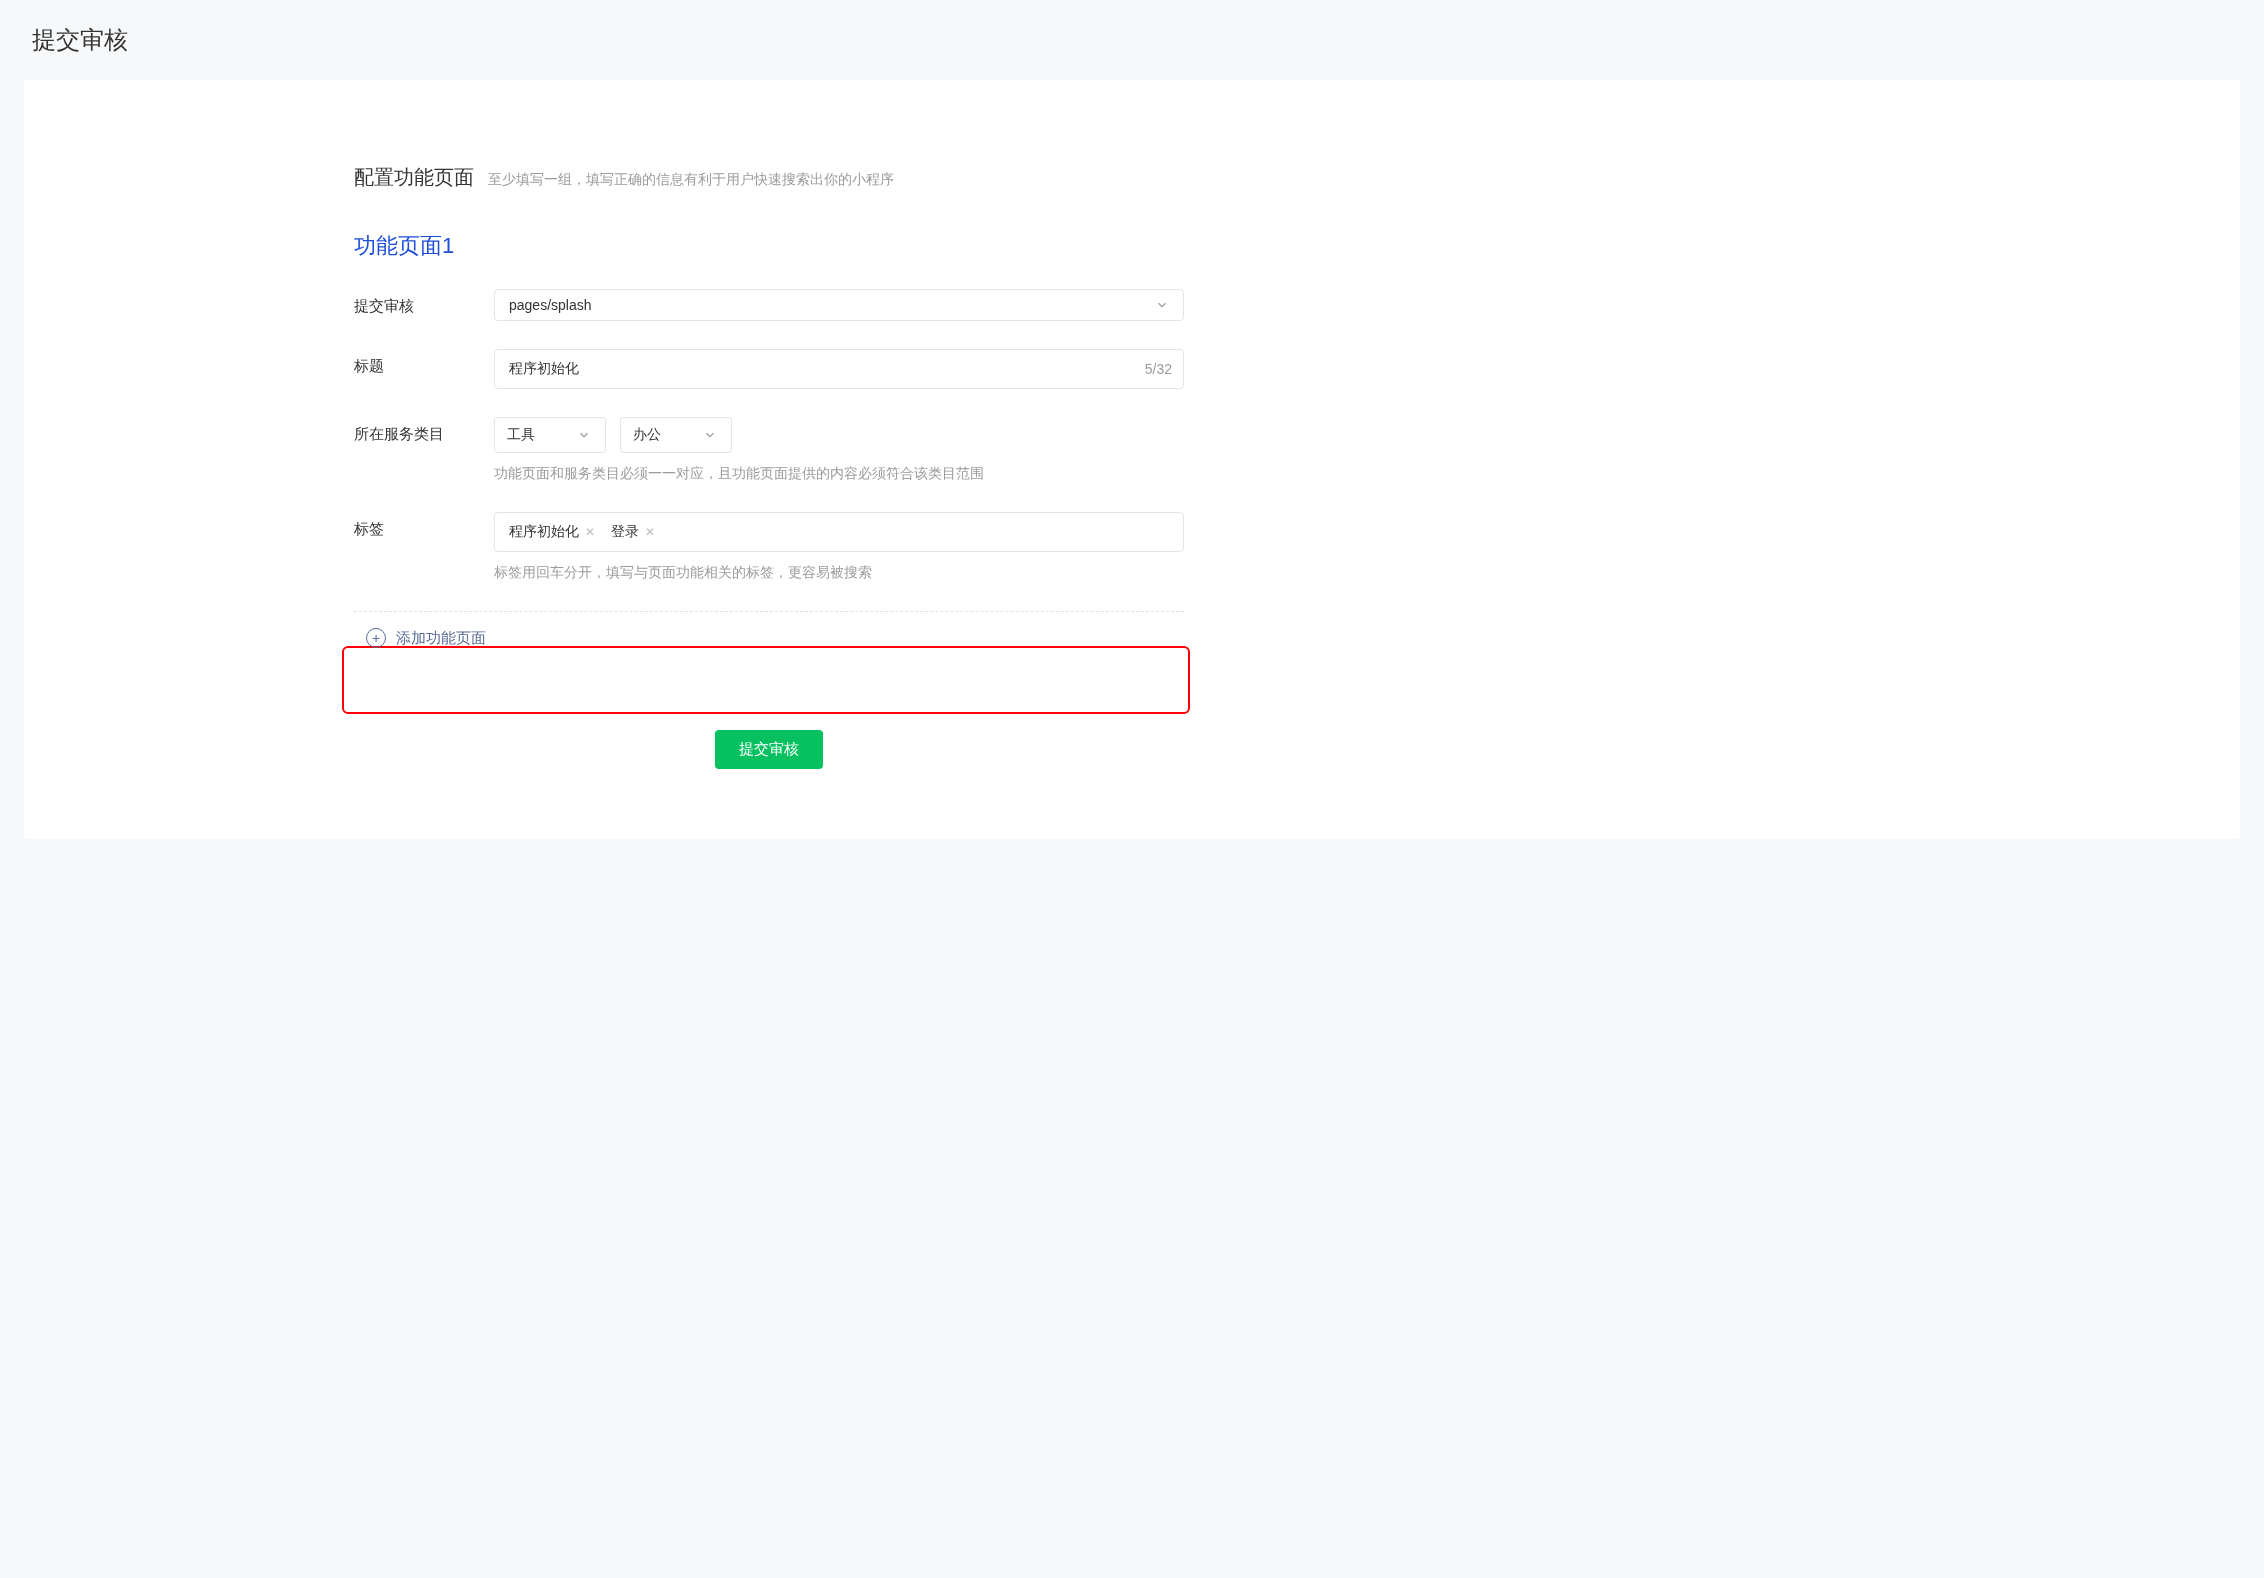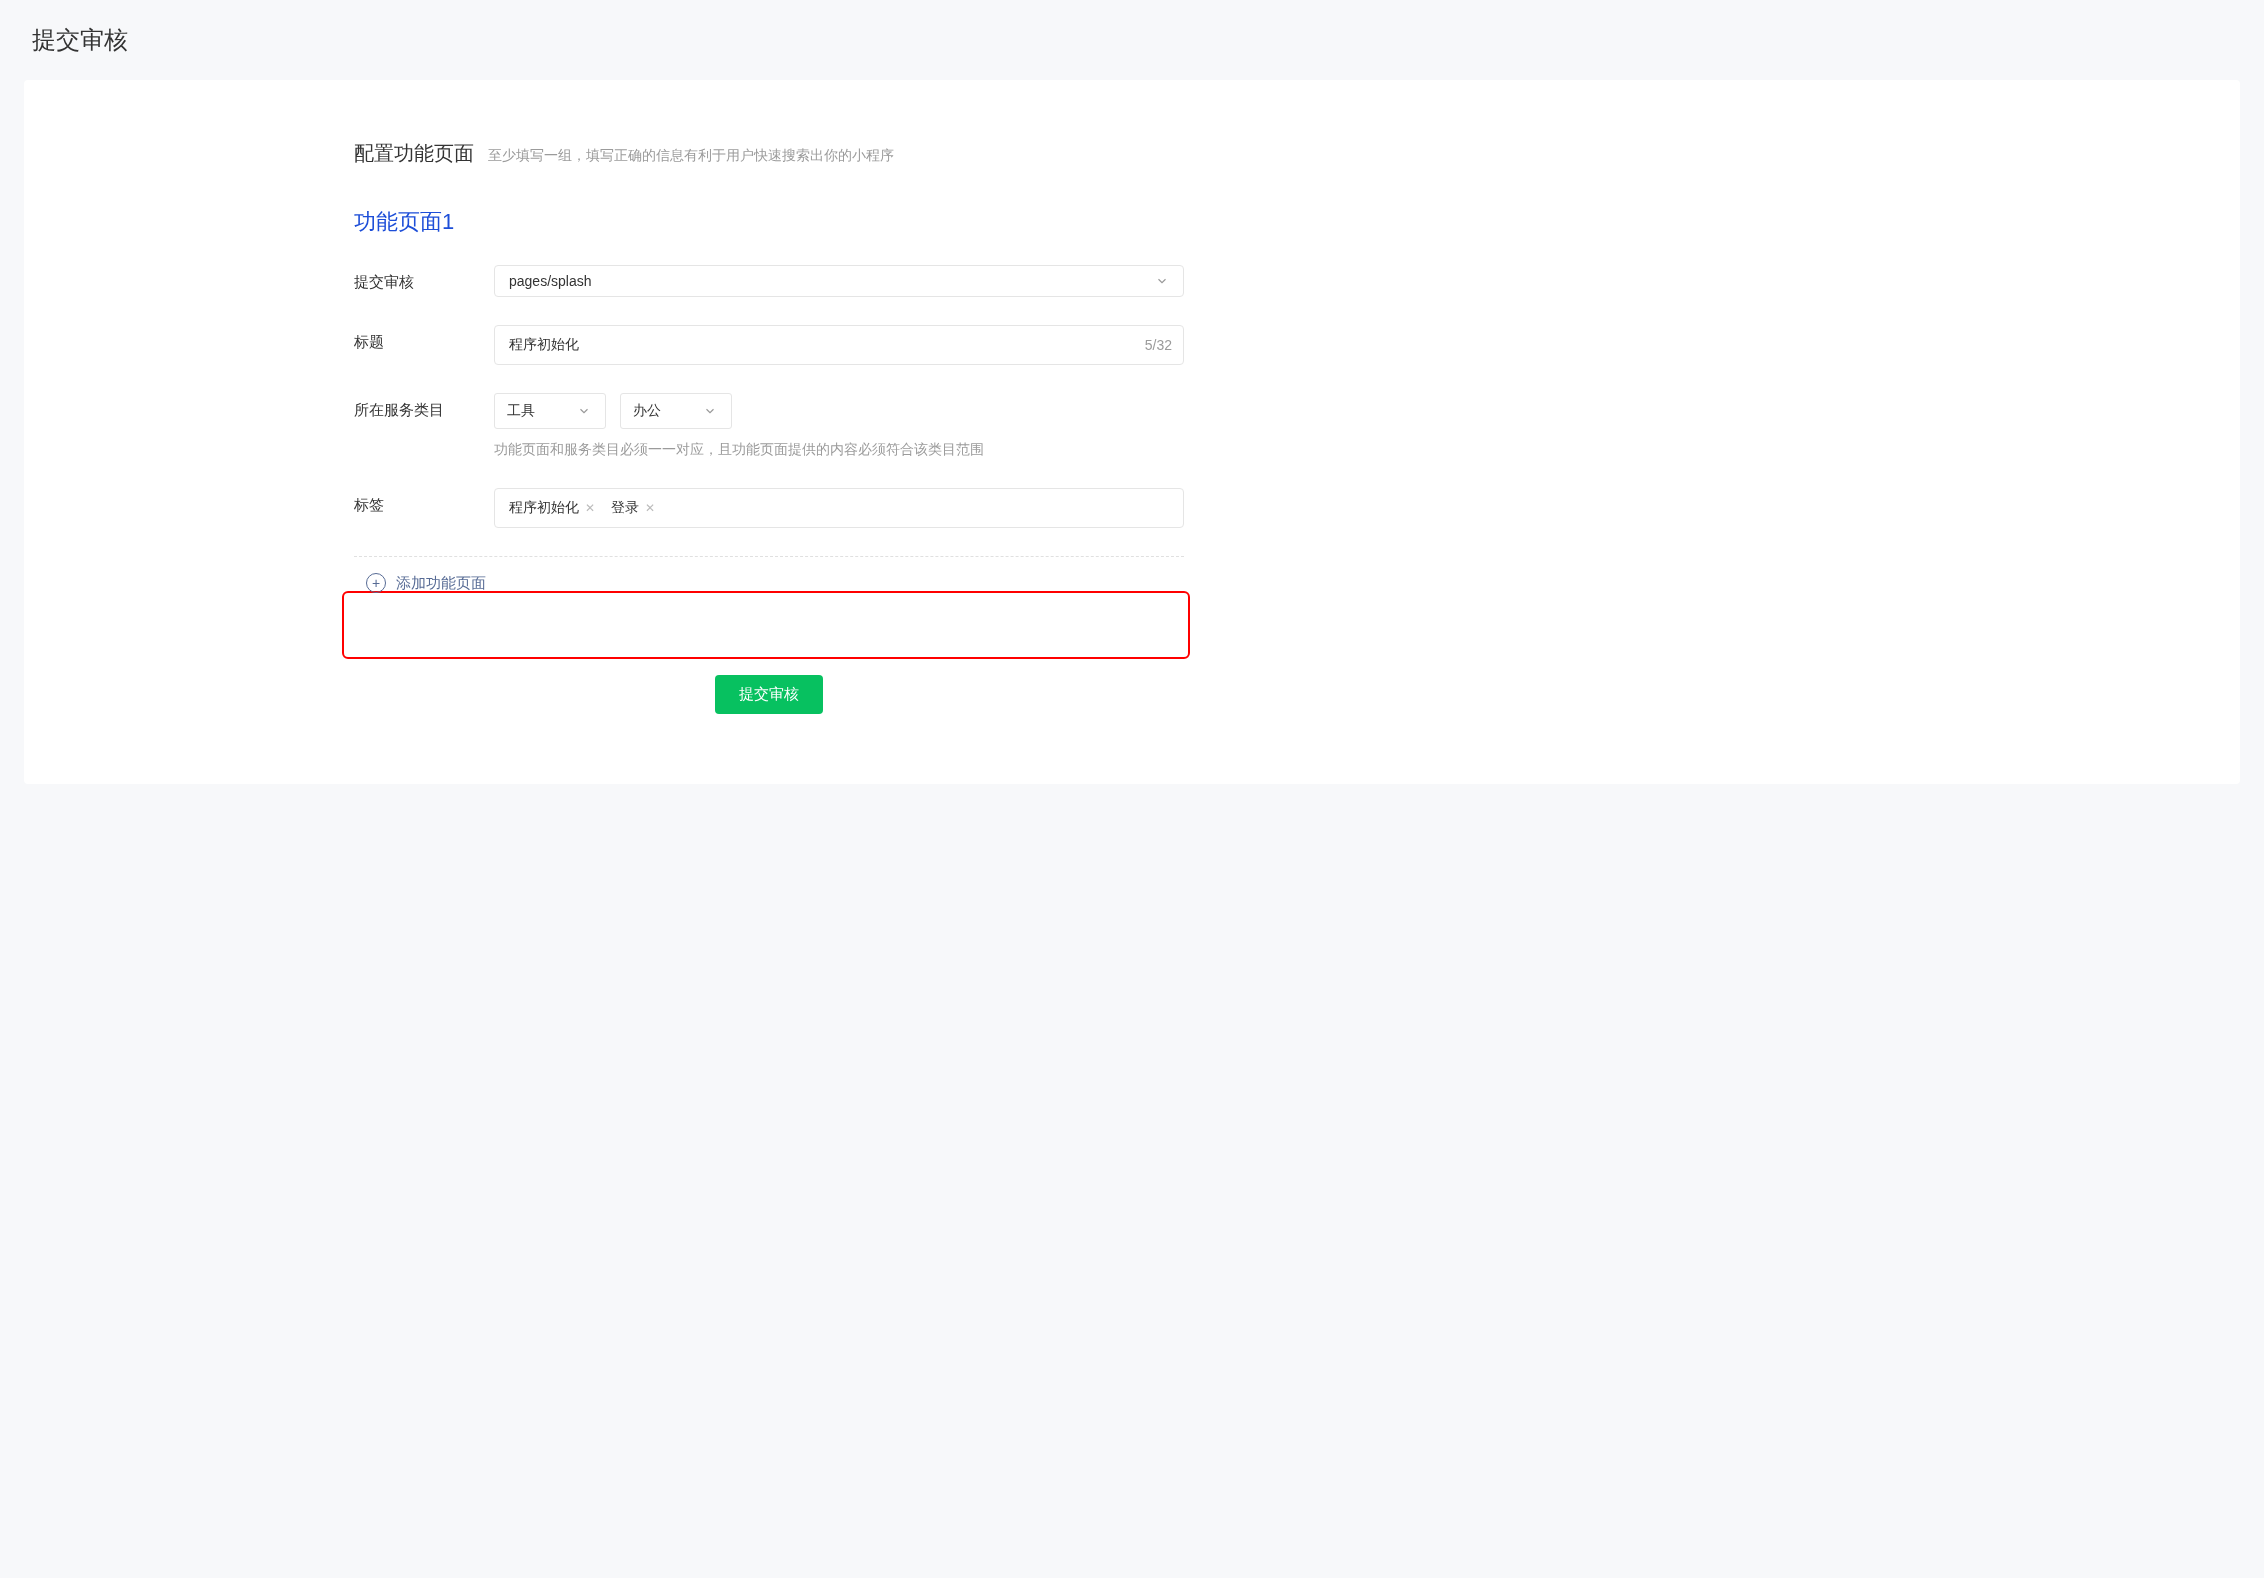--- a/index.html
+++ b/index.html
@@ -23,20 +23,21 @@
     }
     .card {
       background: #fff;
       margin: 0 24px 24px 24px;
       border-radius: 4px;
       padding: 60px 0 70px 0;
     }
     .form-container {
       max-width: 830px;
       margin-left: 330px;
+      margin-top: 24px;
     }
     .section-header {
       display: flex;
       align-items: baseline;
       gap: 14px;
       margin-bottom: 40px;
     }
     .section-title {
       font-size: 20px;
       font-weight: 500;
@@ -290,20 +291,21 @@
         <div class="tags-input">
           <span class="tag">
             <span>程序初始化</span>
             <span class="tag-remove">✕</span>
           </span>
           <span class="tag">
             <span>登录</span>
             <span class="tag-remove">✕</span>
           </span>
         </div>
+        <div class="help-text">标签用回车分开，填写与页面功能相关的标签，更容易被搜索</div>
       </div>
     </div>
 
     <hr class="divider">
 
     <div class="add-page-btn">
       <span class="plus-icon">+</span>
       <span>添加功能页面</span>
     </div>
 

